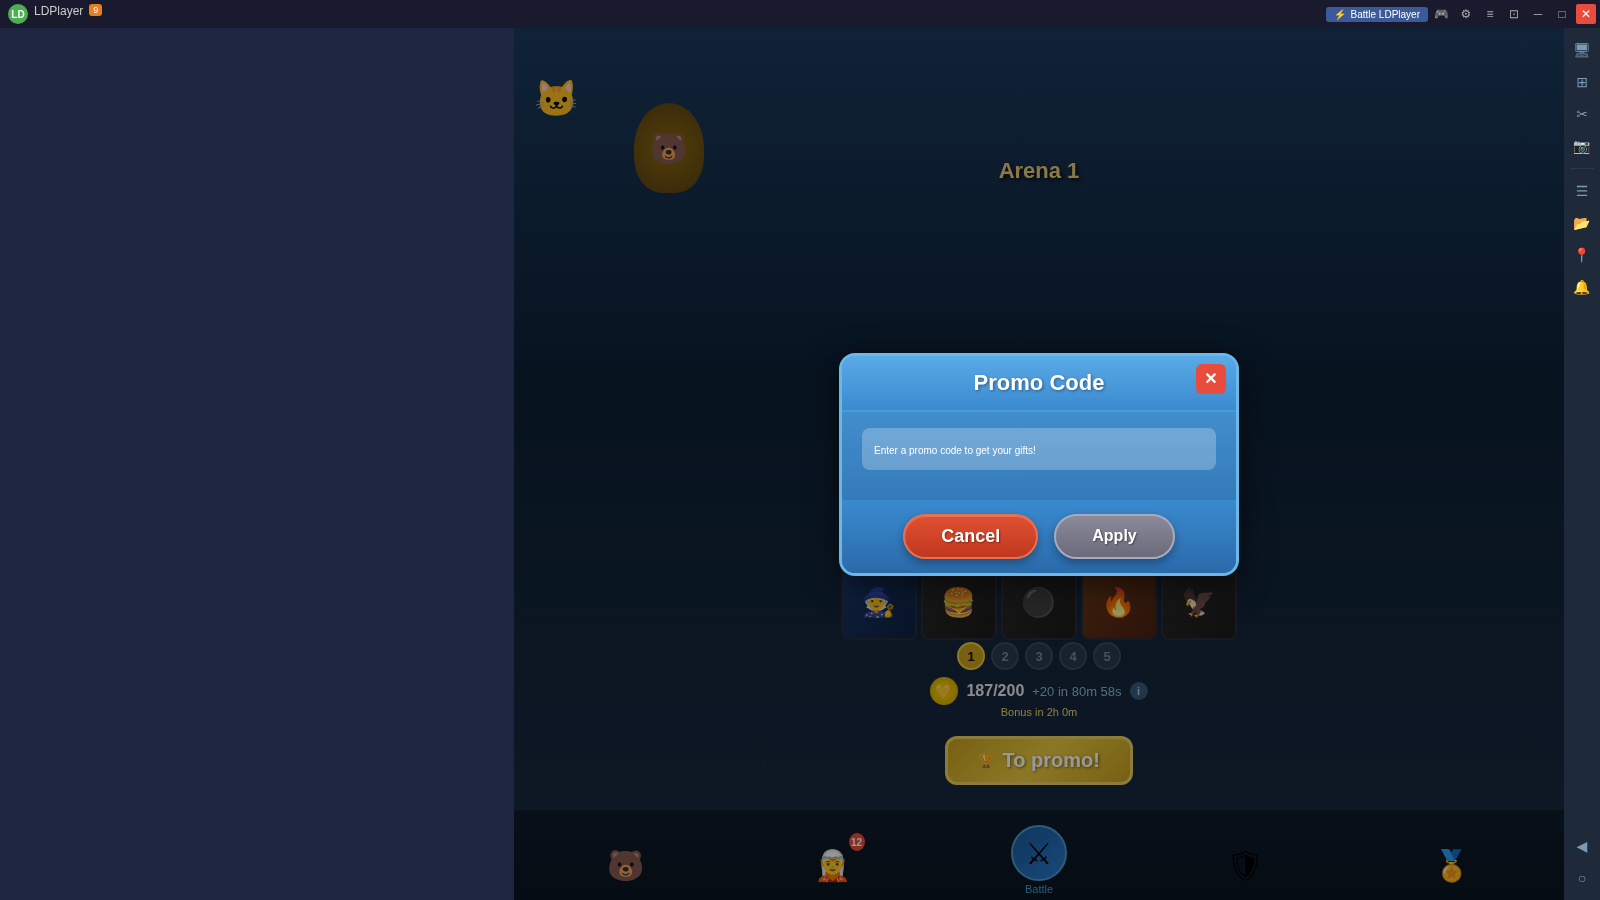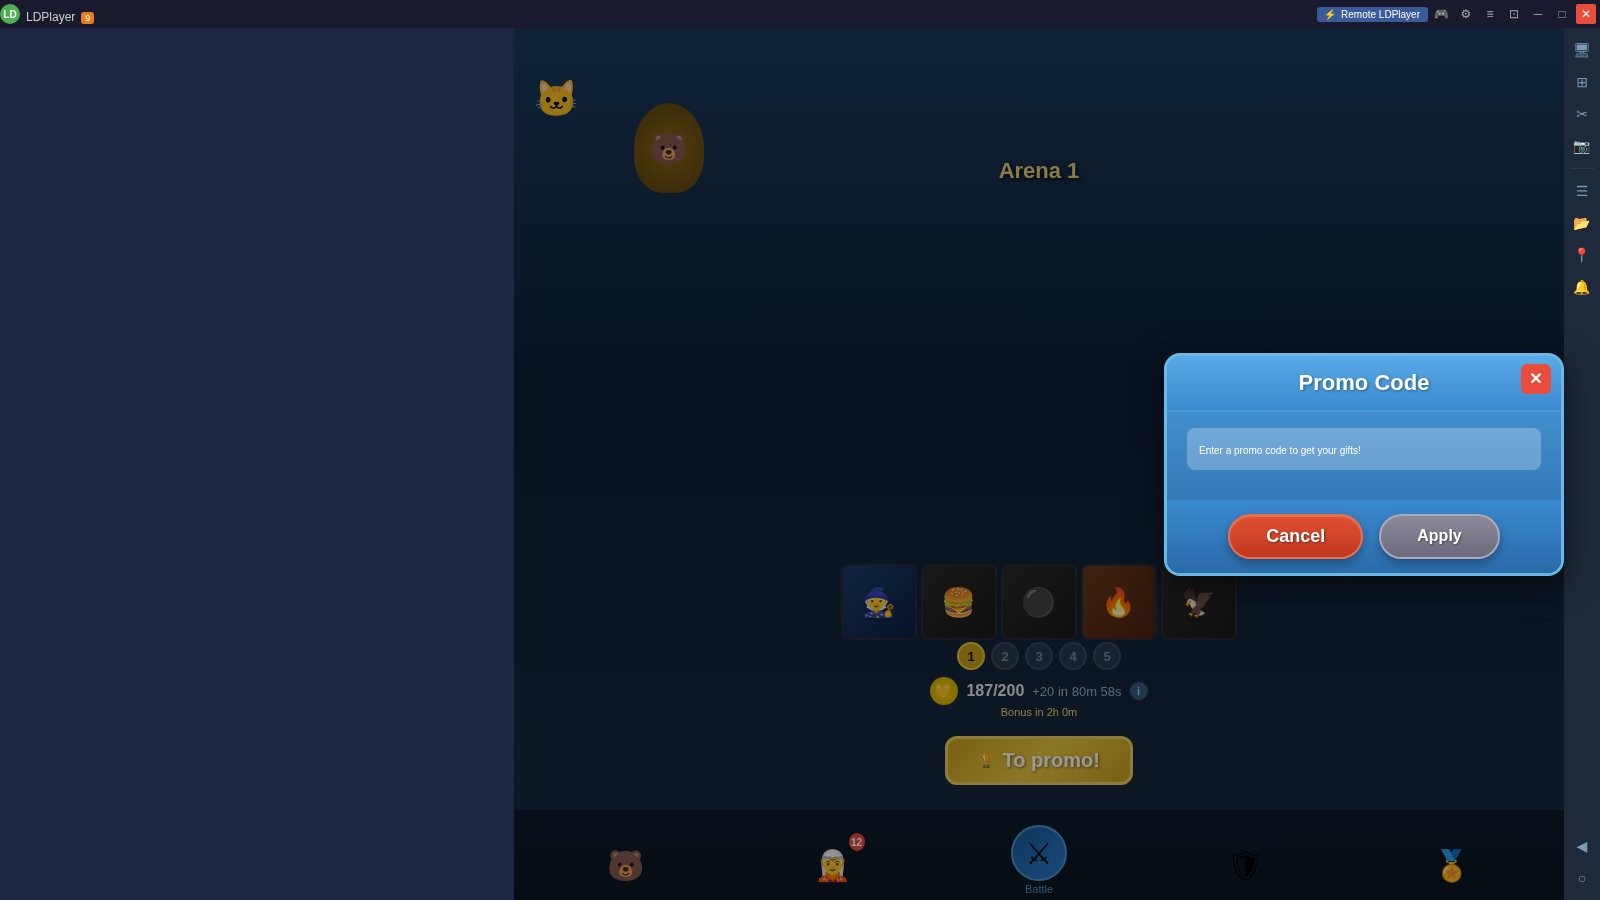--- a/index.html
+++ b/index.html
@@ -22,23 +22,23 @@
       height: 28px;
       background: #1a1a2e;
       display: flex;
       align-items: center;
       justify-content: space-between;
       z-index: 100;
     }
 
     .title-bar-left {
       display: flex;
-      align-items: flex-end;
+      align-items: flex-start;
       gap: 6px;
-      padding-left: 0;
+      padding-left: 8px;
     }
 
     .ld-logo {
       width: 20px;
       height: 20px;
       background: #4CAF50;
       border-radius: 50%;
       display: flex;
       align-items: center;
       justify-content: center;
@@ -426,21 +426,21 @@
     .modal-overlay {
       position: absolute;
       top: 28px;
       left: 514px;
       right: 36px;
       bottom: 0;
       background: rgba(0,0,0,0.4);
       z-index: 200;
       display: flex;
       align-items: center;
-      justify-content: flex-end;
+      justify-content: center;
     }
 
     
     .promo-dialog {
       background: linear-gradient(180deg, #4a9ad8 0%, #2a6aaa 100%);
       border-radius: 16px;
       border: 3px solid #6ab8e8;
       width: 400px;
       overflow: hidden;
       position: relative;
@@ -573,21 +573,21 @@
 
 <div class="title-bar">
   <div class="title-bar-left">
     <div class="ld-logo">LD</div>
     <span class="title-bar-text">LDPlayer</span>
     <span class="version-badge">9</span>
   </div>
   <div class="title-bar-right">
     <button class="remote-btn">
       <span>⚡</span>
-      <span>Remote LDPlayer</span>
+      <span>Battle LDPlayer</span>
     </button>
     <button class="title-btn">🎮</button>
     <button class="title-btn">⚙</button>
     <button class="title-btn">≡</button>
     <button class="title-btn">⊡</button>
     <button class="title-btn">─</button>
     <button class="title-btn">□</button>
     <button class="title-btn close">✕</button>
   </div>
 </div>

